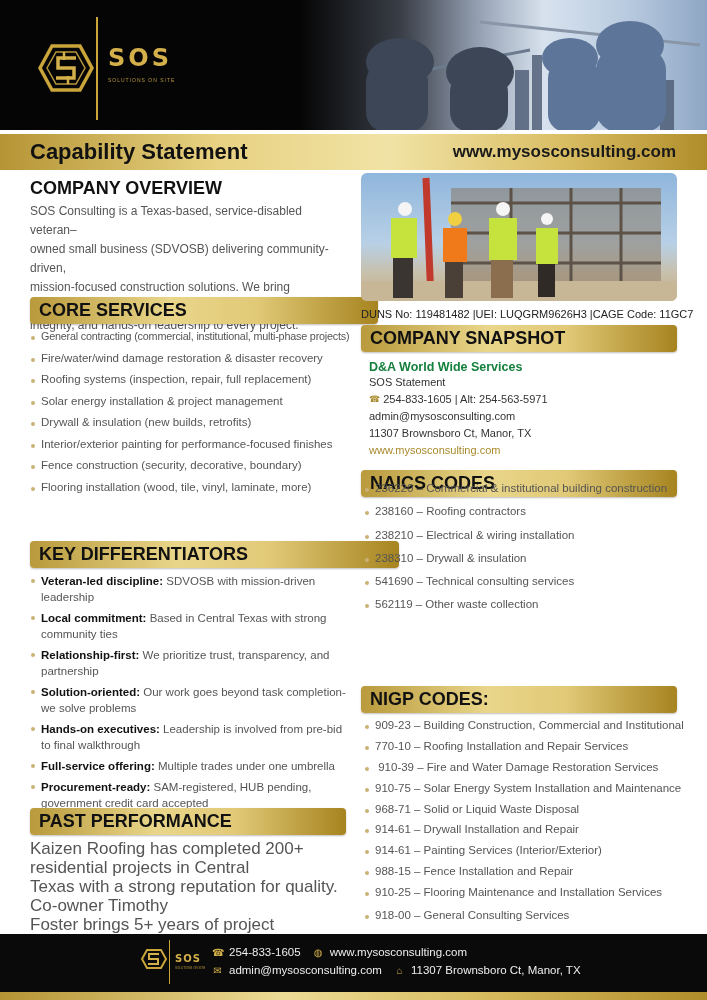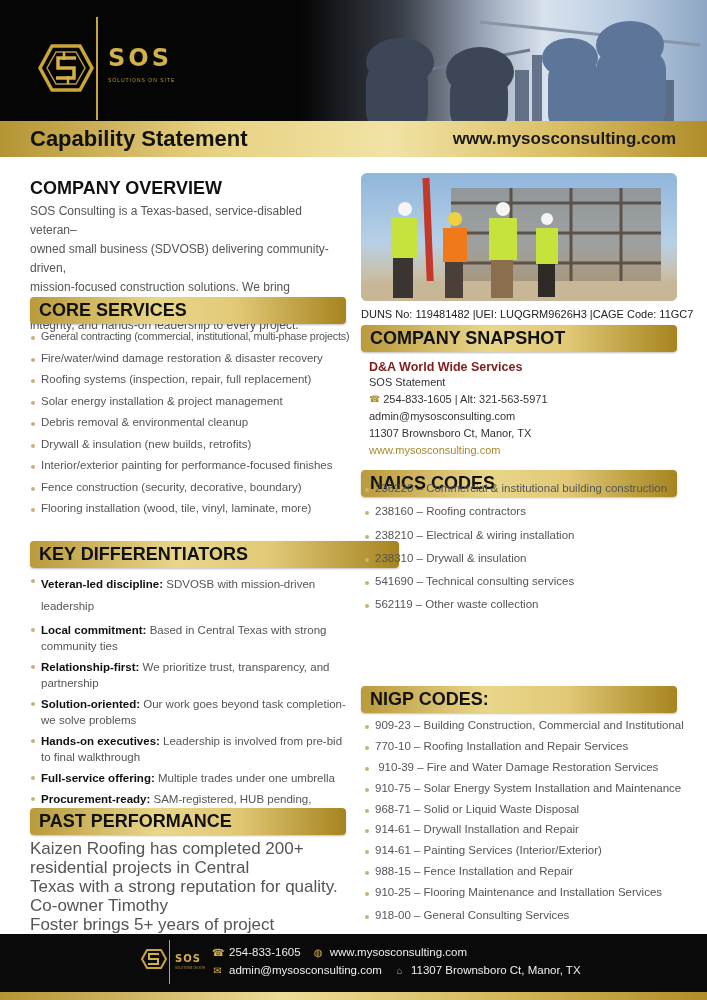--- a/index.html
+++ b/index.html
@@ -10,21 +10,21 @@
   .header { position: absolute; left: 0; top: 0; width: 707px; height: 130px; background: #050505; overflow: hidden; }
   .header-photo { position: absolute; left: 300px; top: 0; width: 407px; height: 130px;
     background: linear-gradient(90deg, #050505 0%, #3a3f48 25%, #9aa6b8 45%, #d8e2ee 60%, #b9cbe0 80%, #8ea6c4 100%); }
   .header-photo svg { position: absolute; left: 0; top: 0; }
   .logo { position: absolute; left: 30px; top: 16px; width: 140px; height: 104px; }
   .logo-divider { position: absolute; left: 96px; top: 17px; width: 2px; height: 103px; background: #c9a53a; }
   .logo-word { position: absolute; left: 108px; top: 44px; font-family: "DejaVu Sans", sans-serif; font-weight: bold; font-size: 24px; letter-spacing: 3px; color: #d4b04a; }
   .logo-tag { position: absolute; left: 108px; top: 77px; font-size: 5px; letter-spacing: 1px; color: #b8983c; }
 
   
-  .banner { position: absolute; left: 0; top: 121px; width: 707px; height: 36px;
+  .banner { position: absolute; left: 0; top: 134px; width: 707px; height: 36px;
     background: linear-gradient(90deg, #b59434 0%, #e7d181 30%, #f1e3a5 55%, #d9bd63 80%, #b08d2a 100%); }
   .banner-title { position: absolute; left: 30px; top: 5px; font-size: 22px; font-weight: bold; color: #111; }
   .banner-url { position: absolute; right: 31px; top: 8px; font-size: 17px; font-weight: bold; color: #1a1a1a; }
 
   
   .sec-head { position: absolute; height: 27px; border-radius: 4px;
     background: linear-gradient(90deg, #b99a3c 0%, #e9d68a 40%, #e1c977 65%, #a6841f 100%);
     box-shadow: 0 1px 2px rgba(0,0,0,0.25); }
   .sec-head span { position: absolute; left: 9px; top: 3px; font-size: 18px; font-weight: bold; color: #111; }
 
@@ -35,21 +35,21 @@
   ul.list li { position: relative; padding-left: 11px; font-size: 11.5px; color: #555; }
   ul.list li::before { content: ""; position: absolute; left: 1px; top: 6px; width: 4px; height: 4px; border-radius: 50%; background: #c9b277; }
   ul.list li b { color: #111; }
 
   .photo { position: absolute; left: 361px; top: 173px; width: 316px; height: 128px; border-radius: 6px; overflow: hidden;
     background: linear-gradient(180deg, #8fb6dc 0%, #b8d0e6 55%, #c9bfa8 80%, #b8a98a 100%); }
 
   .ids { position: absolute; left: 361px; top: 308px; font-size: 11px; color: #222; }
 
   .snap { position: absolute; left: 369px; top: 360px; }
-  .snap .company { font-size: 12.5px; font-weight: bold; color: #7f1d1d; }
+  .snap .company { font-size: 12.5px; font-weight: bold; color: #15803d; }
   .snap .line { font-size: 11px; color: #333; line-height: 17px; }
   .snap .gold { color: #a88a2c; }
 
   
   .footer { position: absolute; left: 0; top: 934px; width: 707px; height: 58px; background: #0a0a0a; }
   .footer-strip { position: absolute; left: 0; top: 992px; width: 707px; height: 8px;
     background: linear-gradient(90deg, #b59434, #eddc96 40%, #d5b95c 70%, #b08d2a); }
   .f-logo { position: absolute; left: 140px; top: 946px; }
   .f-divider { position: absolute; left: 169px; top: 940px; width: 1px; height: 44px; background: #c9a53a; }
   .f-word { position: absolute; left: 175px; top: 953px; font-family: "DejaVu Sans", sans-serif; font-weight: bold; font-size: 10px; letter-spacing: 1px; color: #d4b04a; }
@@ -102,40 +102,39 @@
 </div>
 
 <div class="plain-head">COMPANY OVERVIEW</div>
 <div class="para" style="left:30px; top:202px; width:320px;">
   <div>SOS Consulting is a Texas-based, service-disabled veteran–</div>
   <div>owned small business (SDVOSB) delivering community-driven,</div>
   <div>mission-focused construction solutions. We bring innovation,</div>
   <div>integrity, and hands-on leadership to every project.</div>
 </div>
 
-<div class="sec-head" style="left:30px; top:297px; width:316px;">
+<div class="sec-head" style="left:30px; top:297px; width:348px;">
   <span>CORE SERVICES</span>
 </div>
 <ul class="list" style="left:30px; top:330px; width:320px;">
   <li style="height:21.5px; font-size:10.8px; letter-spacing:-0.2px;">General contracting (commercial, institutional, multi-phase projects)</li>
   <li style="height:21.5px;">Fire/water/wind damage restoration &amp; disaster recovery</li>
   <li style="height:21.5px;">Roofing systems (inspection, repair, full replacement)</li>
   <li style="height:21.5px;">Solar energy installation &amp; project management</li>
-  <li style="height:21.5px;">Debris removal &amp; environmental cleanup</li>
   <li style="height:21.5px;">Drywall &amp; insulation (new builds, retrofits)</li>
   <li style="height:21.5px;">Interior/exterior painting for performance-focused finishes</li>
   <li style="height:21.5px;">Fence construction (security, decorative, boundary)</li>
   <li style="height:21.5px;">Flooring installation (wood, tile, vinyl, laminate, more)</li>
 </ul>
 
 <div class="sec-head" style="left:30px; top:541px; width:369px;">
   <span>KEY DIFFERENTIATORS</span>
 </div>
 <ul class="list" style="left:30px; top:573px; width:316px;">
-  <li style="line-height:22px; margin-bottom:5px;"><b>Veteran-led discipline:</b><span> SDVOSB with mission-driven leadership</span></li>
+  <li style="line-height:16px; margin-bottom:5px;"><b>Veteran-led discipline:</b><span> SDVOSB with mission-driven leadership</span></li>
   <li style="line-height:16px; margin-bottom:5px;"><b>Local commitment:</b><span> Based in Central Texas with strong community ties</span></li>
   <li style="line-height:16px; margin-bottom:5px;"><b>Relationship-first:</b><span> We prioritize trust, transparency, and partnership</span></li>
   <li style="line-height:16px; margin-bottom:5px;"><b>Solution-oriented:</b><span> Our work goes beyond task completion- we solve problems</span></li>
   <li style="line-height:16px; margin-bottom:5px;"><b>Hands-on executives:</b><span> Leadership is involved from pre-bid to final walkthrough</span></li>
   <li style="line-height:16px; margin-bottom:5px;"><b>Full-service offering:</b><span> Multiple trades under one umbrella</span></li>
   <li style="line-height:16px; margin-bottom:5px;"><b>Procurement-ready:</b><span> SAM-registered, HUB pending, government credit card accepted</span></li>
 </ul>
 
 <div class="sec-head" style="left:30px; top:808px; width:316px;">
   <span>PAST PERFORMANCE</span>
@@ -180,21 +179,21 @@
 <div class="ids">DUNS No: 119481482 |UEI: LUQGRM9626H3 |CAGE Code: 11GC7</div>
 
 <div class="sec-head" style="left:361px; top:325px; width:316px;">
   <span>COMPANY SNAPSHOT</span>
 </div>
 <div class="snap">
   <div class="company">D&amp;A World Wide Services</div>
   <div class="line">SOS Statement</div>
   <div class="line" style="display:flex; align-items:center; gap:3px;">
     <span class="gold" style="font-size:9px;">☎</span>
-    <span>254-833-1605 | Alt: 321-563-5971</span>
+    <span>254-833-1605 | Alt: 254-563-5971</span>
   </div>
   <div class="line">admin@mysosconsulting.com</div>
   <div class="line">11307 Brownsboro Ct, Manor, TX</div>
   <div class="line gold">www.mysosconsulting.com</div>
 </div>
 
 <div class="sec-head" style="left:361px; top:470px; width:316px;">
   <span>NAICS CODES</span>
 </div>
 <ul class="list" style="left:364px; top:482px; width:330px;">

